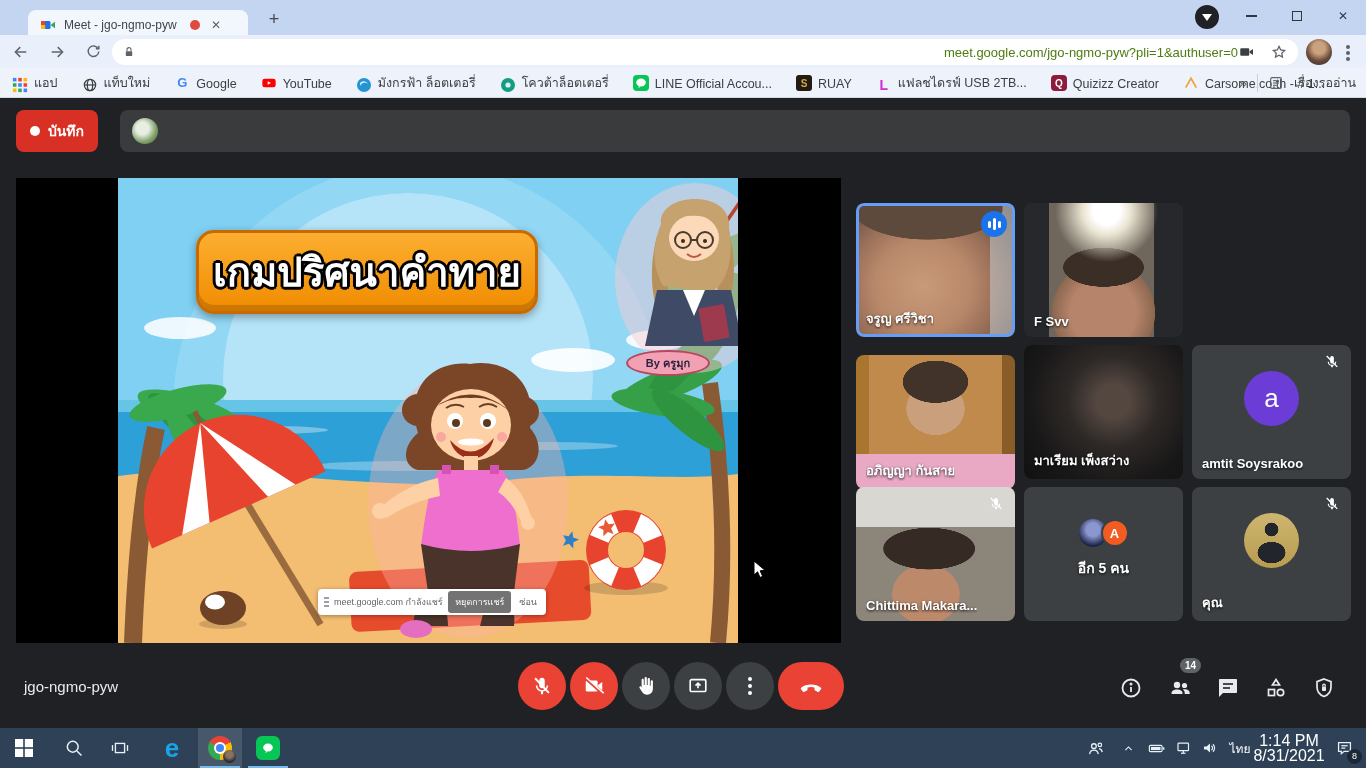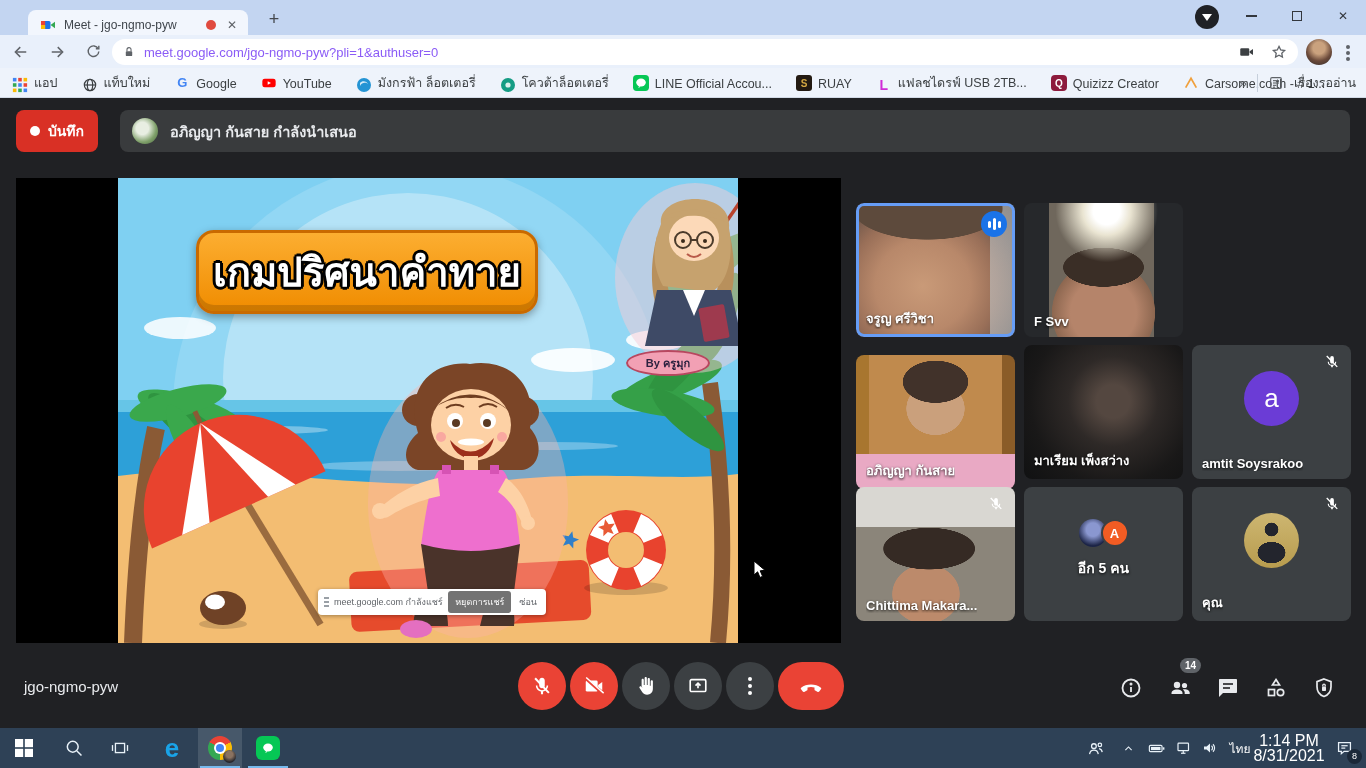--- a/index.html
+++ b/index.html
@@ -1,35 +1,35 @@
 <!DOCTYPE html>
 <html><head>
 <meta charset="utf-8">
 <style>
   * { margin:0; padding:0; box-sizing:border-box; }
   body { font-family:"Liberation Sans", sans-serif; background:#000; }
   .screen { position:relative; width:1366px; height:768px; overflow:hidden; background:#202124; }
 
   
   .titlebar { position:absolute; top:0; left:0; width:1366px; height:35px; background:#c3d5f1; }
-  .tab { position:absolute; left:28px; top:10px; width:220px; height:29px; background:#f2f6fd; border-radius:8px 8px 0 0; display:flex; align-items:center; padding:0 8px 0 12px; }
+  .tab { position:absolute; left:28px; top:10px; width:220px; height:29px; background:#f2f6fd; border-radius:8px 8px 0 0; display:flex; align-items:center; padding:0 24px 0 12px; }
   .tab-title { flex:1; font-size:12px; color:#3f454c; white-space:nowrap; overflow:hidden; margin-left:8px; }
   .rec-dot { width:10px; height:10px; border-radius:50%; background:#e04a3f; margin:0 8px; flex:none; }
   .tab-close { font-size:12px; color:#5f6368; width:16px; height:16px; line-height:16px; text-align:center; border-radius:50%; flex:none; }
   .newtab { position:absolute; left:262px; top:8px; width:24px; height:24px; font-size:18px; color:#44474d; text-align:center; line-height:22px; border-radius:50%; }
   .winbtn { position:absolute; top:0; width:46px; height:32px; display:flex; align-items:center; justify-content:center; color:#33373d; font-size:12px; }
   .circle-dl { position:absolute; left:1195px; top:5px; width:24px; height:24px; border-radius:50%; background:#1f2125; display:flex; align-items:center; justify-content:center; }
   .tri-down { width:0; height:0; border-left:5px solid transparent; border-right:5px solid transparent; border-top:7px solid #fff; }
   .min-glyph { width:11px; height:2px; background:#33373d; }
   .restore-glyph { width:10px; height:10px; border:1.4px solid #33373d; }
 
   .toolbar { position:absolute; top:35px; left:0; width:1366px; height:33px; background:#e9f0fb; display:flex; align-items:center; }
   .navbtn { width:30px; height:28px; display:flex; align-items:center; justify-content:center; margin-left:6px; }
   .omnibox { position:absolute; left:112px; top:4px; width:1186px; height:26px; background:#fff; border-radius:13px; display:flex; align-items:center; padding:0 10px; }
-  .url-text { font-size:13px; color:#8b5cf6; margin-left:8px; flex:1; white-space:nowrap; overflow:hidden; }
+  .url-text { font-size:13px; color:#4d7c0f; margin-left:8px; flex:1; white-space:nowrap; overflow:hidden;text-align:right; }
   .profile-avatar { position:absolute; left:1306px; top:4px; width:26px; height:26px; border-radius:50%;
      background:radial-gradient(circle at 50% 35%, #caa27e 0 28%, #6b4a3a 60%, #2e2a2a); }
   .menu-dots { position:absolute; left:1346px; top:10px; width:4px; height:4px; background:#5f6368; border-radius:50%; box-shadow:0 6px 0 #5f6368, 0 12px 0 #5f6368; }
 
   .bookmarksbar { position:absolute; top:68px; left:0; width:1366px; height:30px; background:#eef3fb; border-bottom:1px solid #d2dae6; display:flex; align-items:center; padding:0 12px; }
   .bm { display:flex; align-items:flex-end; gap:6px; margin-right:24px; white-space:nowrap; }
   .bm-label { font-size:12.5px; color:#3c4043; }
   .bm-right { position:absolute; right:10px; display:flex; align-items:center; gap:10px; }
   .bm-sep { width:1px; height:18px; background:#c6cfdb; }
   .chev-more { font-size:15px; color:#5f6368; }
@@ -296,21 +296,20 @@
   </div>
 
   <div class="meet">
 
     <div class="rec-pill">
       <span class="dot"></span>
       <span>บันทึก</span>
     </div>
     <div class="presenter-pill">
       <span class="presenter-avatar"></span>
-      <span>อภิญญา กันสาย กำลังนำเสนอ</span>
     </div>
 
     <div class="stage">
       <div class="slide">
         <svg class="bg" width="620" height="465" viewBox="0 0 620 465" preserveAspectRatio="none">
           <rect width="620" height="465" fill="#7fd0f2"></rect>
           <circle cx="290" cy="200" r="185" fill="#fff" opacity=".32"></circle>
           <circle cx="300" cy="230" r="245" fill="#fff" opacity=".15"></circle>
           <ellipse cx="455" cy="182" rx="42" ry="12" fill="#fff" opacity=".9"></ellipse>
           <ellipse cx="540" cy="162" rx="32" ry="10" fill="#fff" opacity=".9"></ellipse>

